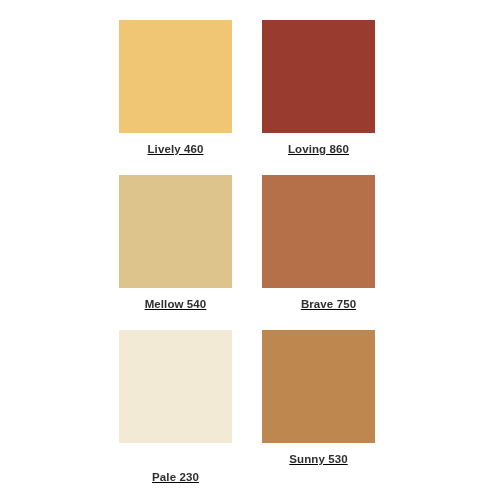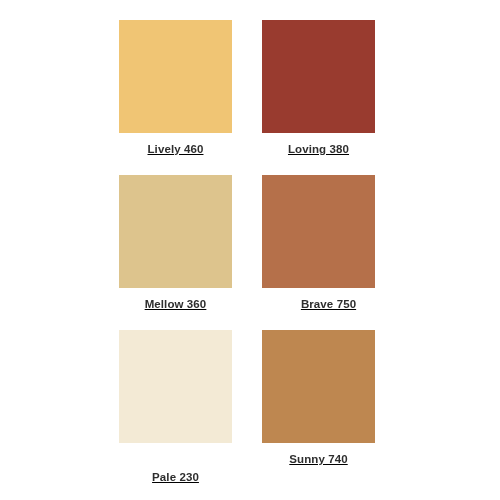--- a/index.html
+++ b/index.html
@@ -65,37 +65,37 @@
 <div id="swatch-chart">
   <div class="swatch-grid">
 
     <div class="swatch-cell">
       <span class="swatch-chip" style="background-color: rgb(240, 197, 116);"></span>
       <span class="swatch-label" style="color: rgb(46, 46, 46);">Lively 460</span>
     </div>
 
     <div class="swatch-cell">
       <span class="swatch-chip" style="background-color: rgb(153, 59, 47);"></span>
-      <span class="swatch-label" style="color: rgb(46, 46, 46);">Loving 380</span>
+      <span class="swatch-label" style="color: rgb(46, 46, 46);">Loving 860</span>
     </div>
 
     <div class="swatch-cell">
       <span class="swatch-chip" style="background-color: rgb(221, 196, 141);"></span>
-      <span class="swatch-label" style="color: rgb(46, 46, 46);">Mellow 360</span>
+      <span class="swatch-label" style="color: rgb(46, 46, 46);">Mellow 540</span>
     </div>
 
     <div class="swatch-cell">
       <span class="swatch-chip" style="background-color: rgb(181, 112, 74);"></span>
       <span class="swatch-label" style="color: rgb(46, 46, 46); padding-left: 20px;">Brave 750</span>
     </div>
 
     <div class="swatch-cell">
       <span class="swatch-chip" style="background-color: rgb(243, 234, 213);"></span>
       <span class="swatch-label" style="color: rgb(46, 46, 46); margin-top: 27px;">Pale 230</span>
     </div>
 
     <div class="swatch-cell">
       <span class="swatch-chip" style="background-color: rgb(190, 135, 80);"></span>
-      <span class="swatch-label" style="color: rgb(46, 46, 46);">Sunny 740</span>
+      <span class="swatch-label" style="color: rgb(46, 46, 46);">Sunny 530</span>
     </div>
 
   </div>
 </div>
 
 </body></html>

